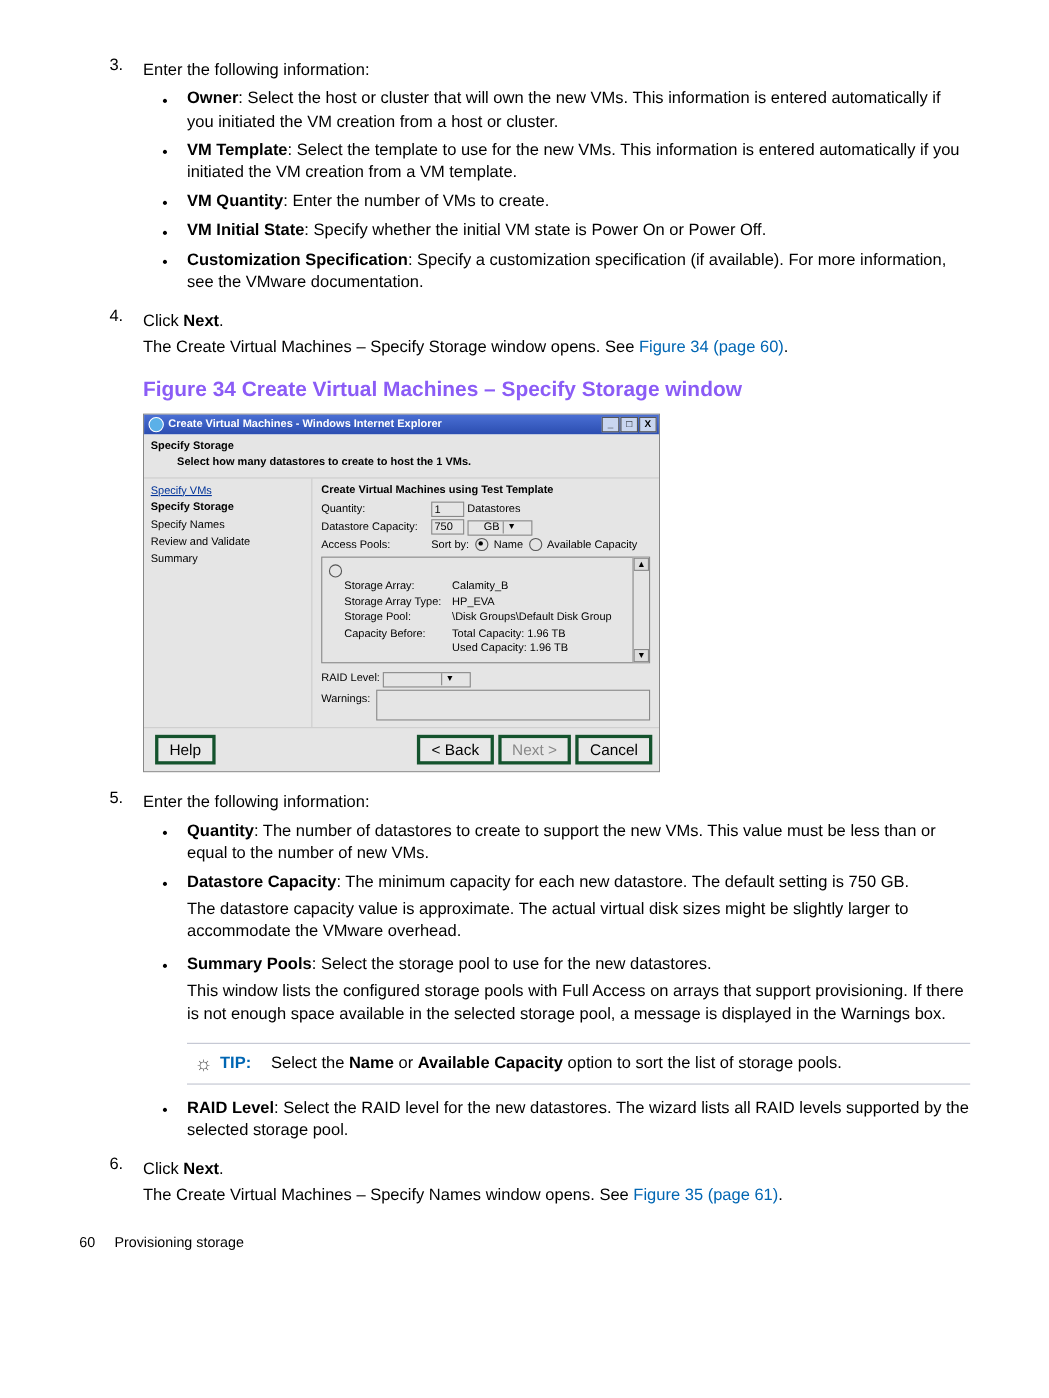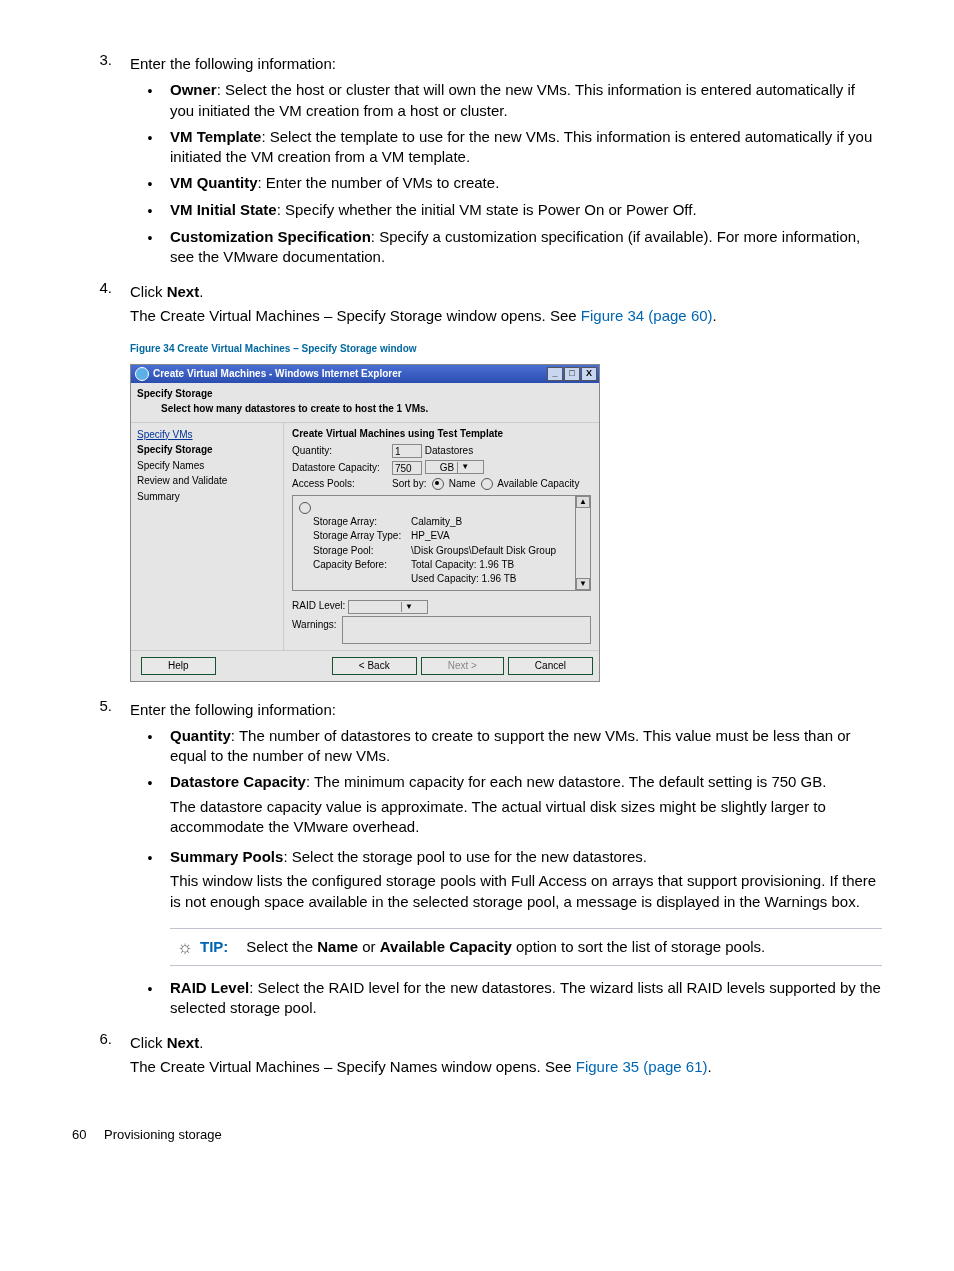--- a/index.html
+++ b/index.html
@@ -50,23 +50,23 @@
   }
   ul.bullets .bbody {
     flex: 1;
   }
   .para {
     margin: 4px 0;
   }
   .bold { font-weight: bold; }
   .link { color: #0066b3; }
   .figcap {
-    color: #0369a1;
+    color: #8b5cf6;
     font-weight: bold;
-    font-size: 10px;
+    font-size: 19px;
     margin: 16px 0 8px 0;
   }
   
   .win {
     width: 468px;
     border: 1px solid #888;
     font-size: 10px;
     font-family: Tahoma, Arial, sans-serif;
     color: #000;
     margin: 4px 0 10px 0;
@@ -105,27 +105,27 @@
   .sbcontent { flex:1; padding:4px 6px; }
   .sbrow { display:flex; margin:1px 0;}
   .sblabel { width:98px; padding-left:14px;}
   .sbval { flex:1; }
   .sbscroll { width:14px; border-left:1px solid #888; background:#e4e4e4; display:flex; flex-direction:column; justify-content:space-between; align-items:center; font-size:8px;}
   .sbscroll .sbt { border:1px solid #888; width:12px; text-align:center; background:#ddd; line-height:10px;}
   .warnbox { display:flex; margin-top:2px;}
   .warnlabel { width:50px; padding-top:2px;}
   .warnfield { flex:1; height:26px; border:1px solid #888; }
   .btnrow { display:flex; padding:6px; border-top:1px solid #ccc; align-items:center;}
-  .btn { border:1px solid #14532d; background:#e8e8e8; padding:1px 26px; font-size:10px; margin-left:4px;}
+  .btn { border:3px solid #14532d; background:#e8e8e8; padding:1px 10px; font-size:14px; margin-left:4px;}
   .btn.dis { color:#888; }
   
   .tipwrap { border-top:1px solid #c0c4d0; border-bottom:1px solid #c0c4d0; margin:12px 0 12px 40px; padding:6px 0; display:flex; align-items:center;}
   .tipicon { width:30px; text-align:center; font-size:18px; color:#555; }
   .tiplabel { color:#0066b3; font-weight:bold; margin-right:18px; font-size:15px;}
-  .footer { margin-top:45px; font-size:13px; display:flex;}
+  .footer { margin-top:20px; font-size:13px; display:flex;}
   .footer .pn { width:32px; }
 </style>
 </head>
 <body>
 
 <ol class="main-list">
 
   <li>
     <div class="num">3.</div>
     <div class="body">

